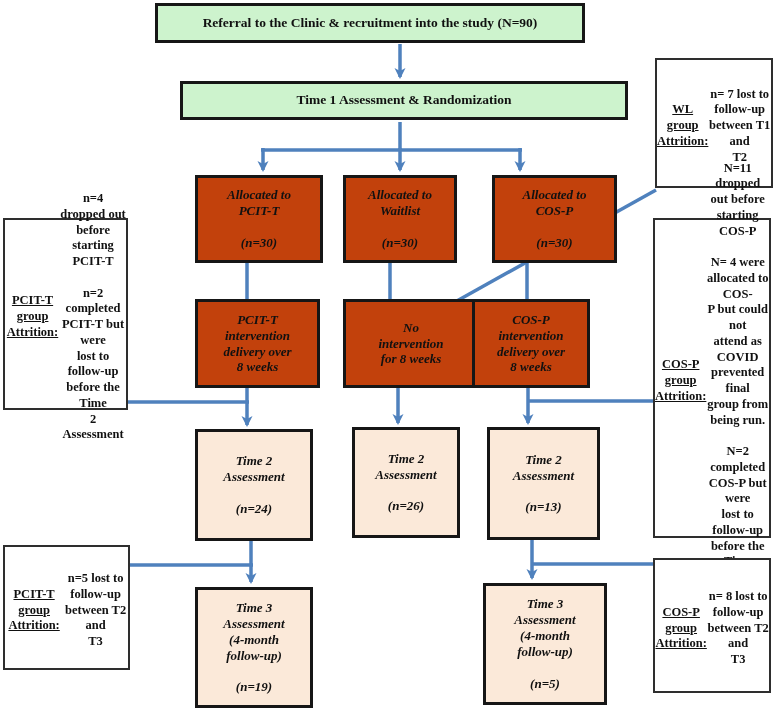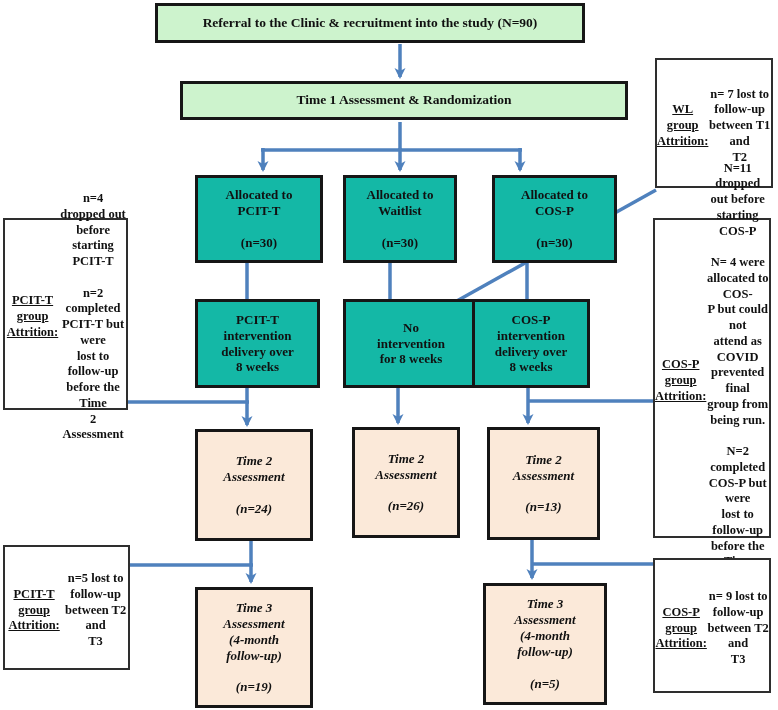--- a/index.html
+++ b/index.html
@@ -10,21 +10,21 @@
     color:#111111;
   }
   #connectors { position:absolute; left:0; top:0; z-index:1; }
   .box {
     position:absolute; z-index:2; box-sizing:border-box;
     display:flex; align-items:center; justify-content:center;
     text-align:center; font-weight:bold; white-space:pre-line;
   }
   .flowbox { border:3px solid #161616; font-size:13px; line-height:1.22; }
   .green  { background:#cdf3cd; font-size:13.5px; }
-  .orange { background:#14b8a6; }
+  .orange { background:#c2410c;font-style:italic; }
   .peach  { background:#fbe9d9;font-style:italic; }
   .sidebox {
     border:2px solid #2e2e2e; background:#ffffff;
     flex-direction:row; justify-content:flex-start;
     font-size:12.5px; line-height:1.26; padding-top:6px;
   }
   .sidebox .heading { text-decoration:underline; white-space:pre-line; }
   .sidebox .body    { white-space:pre-line; }
 
   #referral   { left:155px; top:3px;   width:430px; height:40px;text-align:right; }
@@ -193,19 +193,19 @@
     <span class="heading">PCIT-T group
 Attrition:</span>
     <span class="body">n=5 lost to
 follow-up
 between T2 and
 T3</span>
   </div>
   <div class="box sidebox" id="attr-cosp2">
     <span class="heading">COS-P group
 Attrition:</span>
-    <span class="body">n= 9 lost to
+    <span class="body">n= 8 lost to
 follow-up
 between T2 and
 T3</span>
   </div>
 
 </div>
 
 </body></html>

